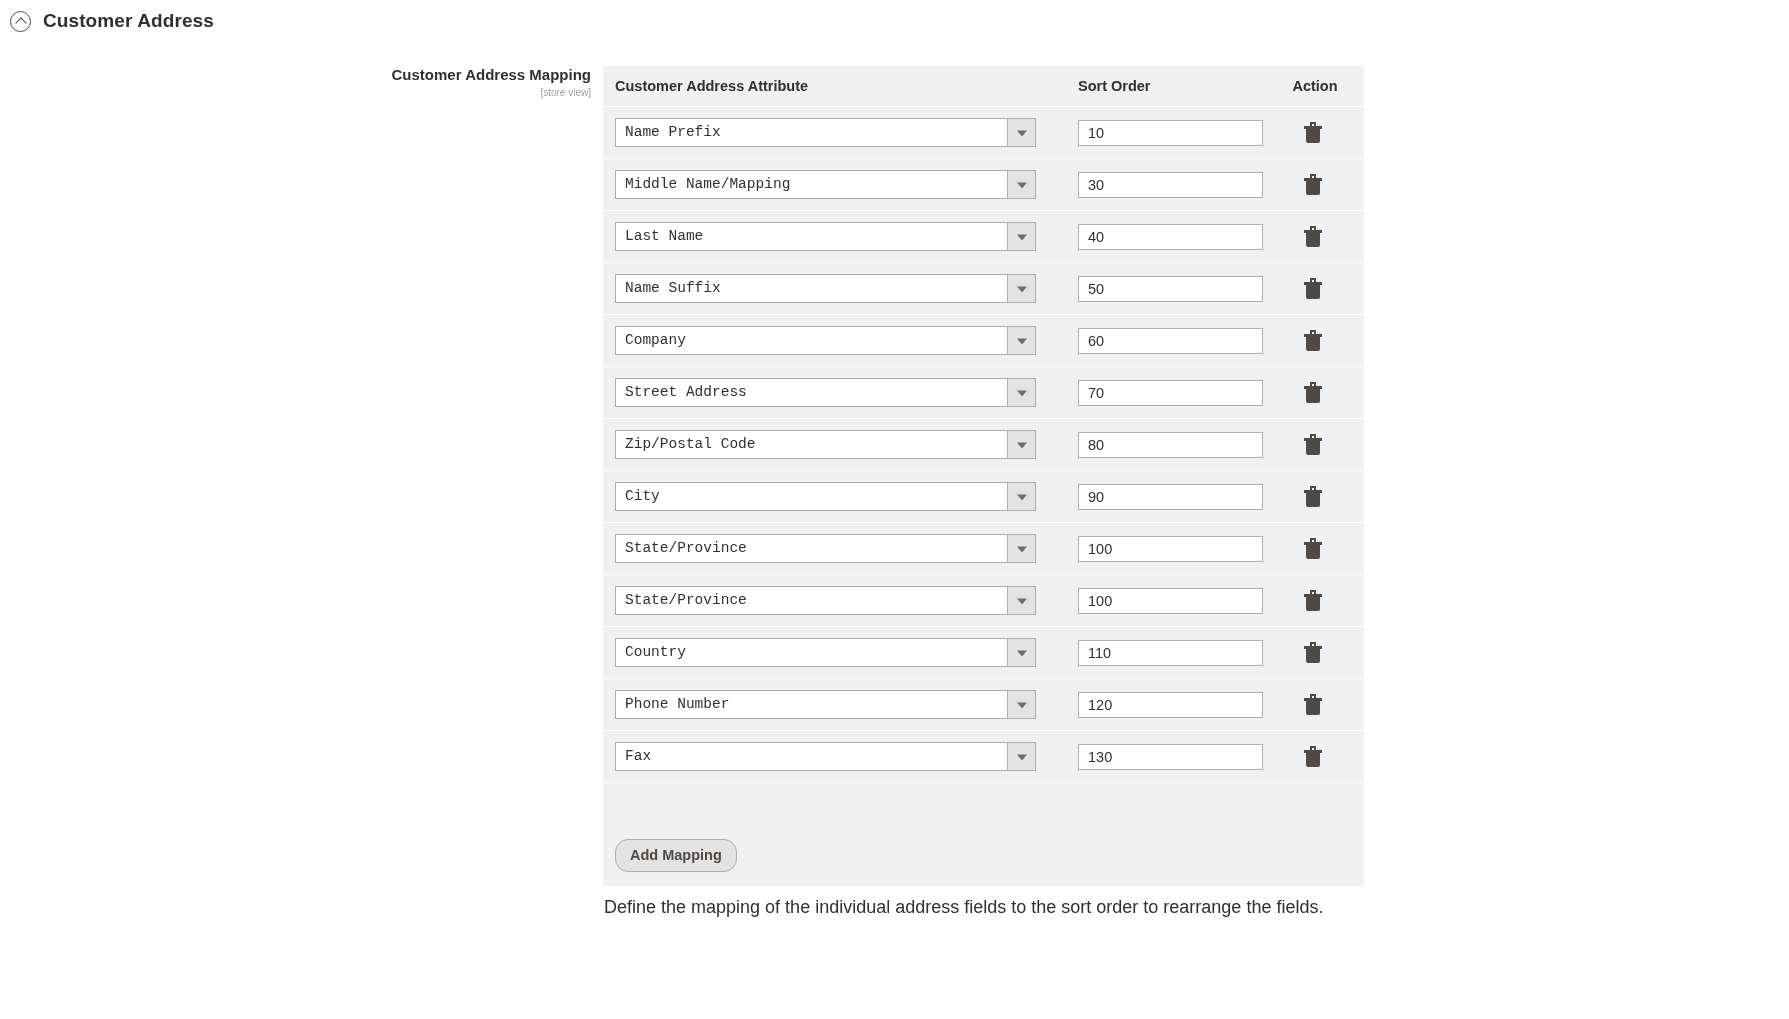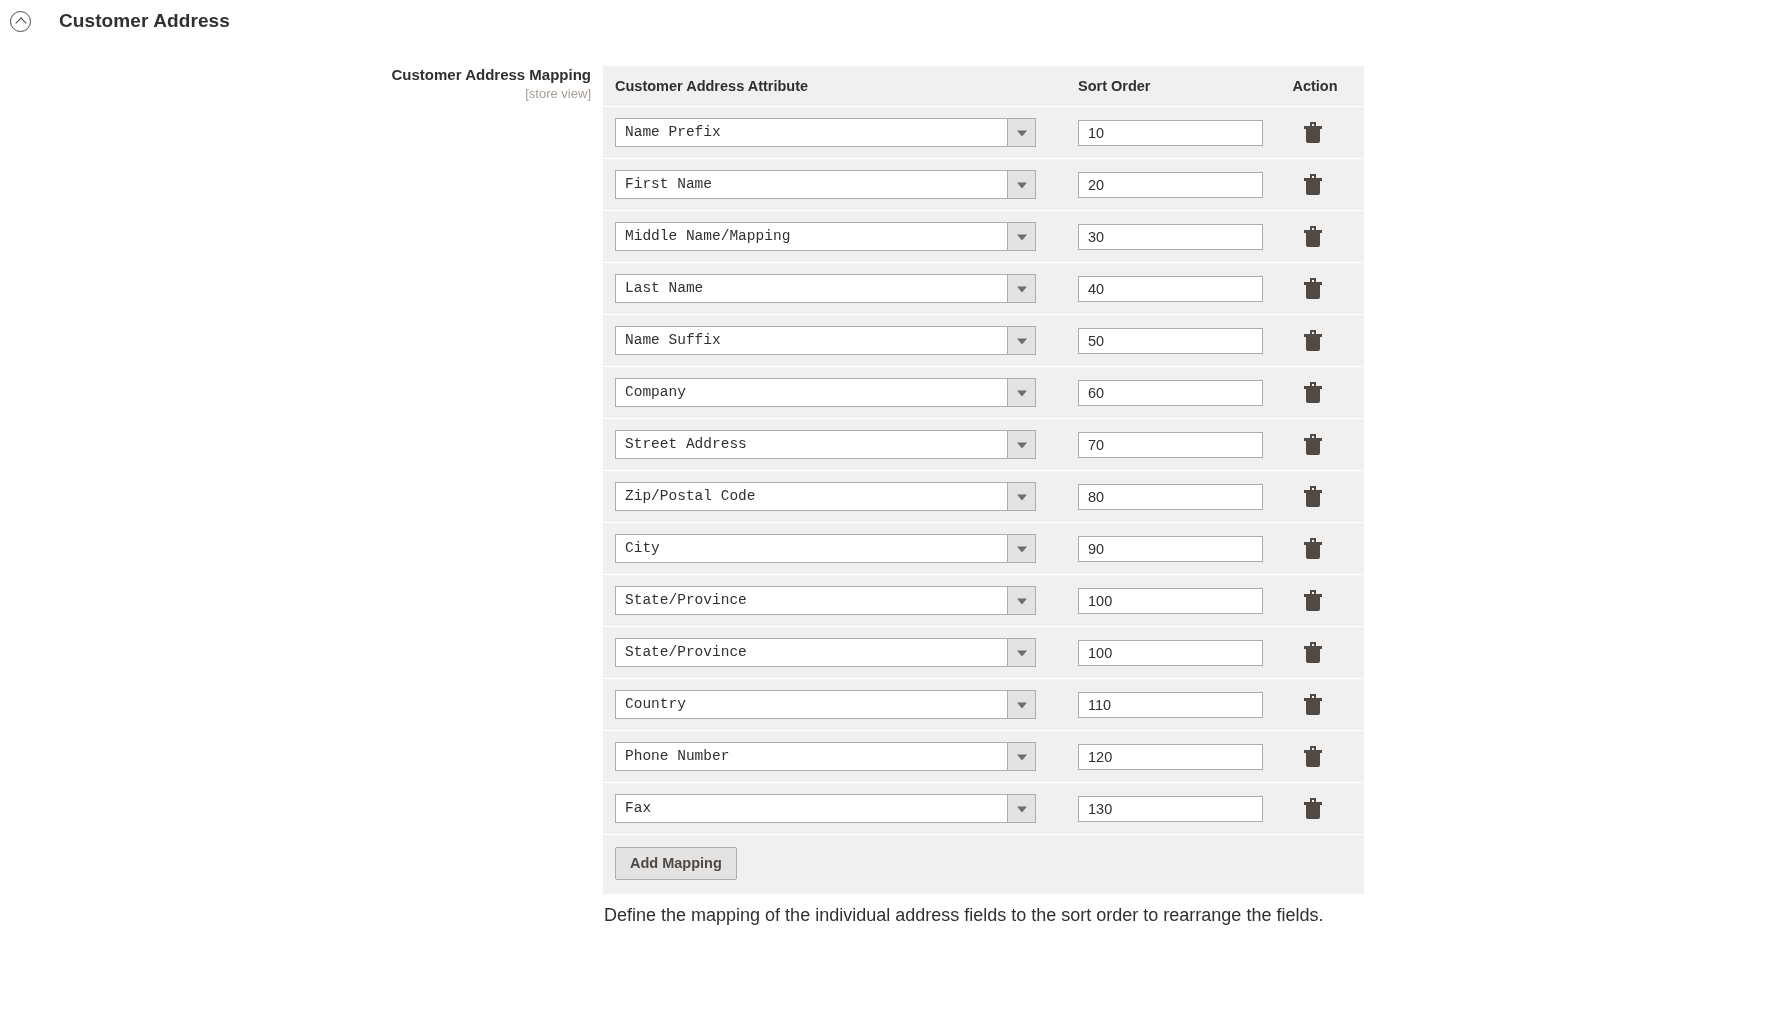--- a/index.html
+++ b/index.html
@@ -16,21 +16,21 @@
     position: relative;
   }
 
   
   .section-header {
     position: absolute;
     left: 0;
     top: 0;
     display: flex;
     align-items: center;
-    gap: 28px;
+    gap: 12px;
     padding: 10px 0 0 10px;
   }
   .collapse-icon {
     width: 21px;
     height: 21px;
     flex: 0 0 21px;
     border: 1.5px solid #514943;
     border-radius: 50%;
     position: relative;
     box-sizing: border-box;
@@ -72,21 +72,21 @@
     box-sizing: border-box;
   }
   .field-label {
     font-size: 15px;
     font-weight: bold;
     color: #303030;
     line-height: 1.25;
     white-space: nowrap;
   }
   .field-scope {
-    font-size: 13px;
+    font-size: 10px;
     color: #a79d95;
     font-weight: normal;
     line-height: 1.3;
     margin-top: 1px;
   }
   .field-control {
     flex: 0 0 auto;
     margin-left: 12px;
   }
 
@@ -219,24 +219,25 @@
 
   
   .btn-row td { padding: 12px 0 14px 12px; border-bottom: 0; }
   .add-mapping-btn {
     font-family: "Liberation Sans", sans-serif;
     font-size: 14.5px;
     font-weight: bold;
     color: #514943;
     background: #e3e3e3;
     border: 1px solid #adadad;
-    border-radius: 2px;
+    border-radius: 13px;
     padding: 7px 14px;
     cursor: pointer;
     line-height: 1.2;
+    margin-top: 44px;
   }
 
   .field-note {
     margin-top: 9px;
     margin-left: 1px;
     font-size: 18px;
     color: #303030;
     line-height: 1.4;
   }
 </style>
@@ -276,30 +277,20 @@
                 <span class="sel-text">Name Prefix</span>
                 <span class="sel-arrow"></span>
               </div>
             </td>
             <td><input type="text" class="sort-input" value="10" style=""></td>
             <td class="td-action"><button class="trash-btn"><span class="handle"></span><span class="lid"></span><span class="body"></span></button></td>
           </tr>
           <tr>
             <td>
               <div class="attr-select">
-                <span class="sel-text">First Name</span>
-                <span class="sel-arrow"></span>
-              </div>
-            </td>
-            <td><input type="text" class="sort-input" value="20" style=""></td>
-            <td class="td-action"><button class="trash-btn"><span class="handle"></span><span class="lid"></span><span class="body"></span></button></td>
-          </tr>
-          <tr>
-            <td>
-              <div class="attr-select">
                 <span class="sel-text">Middle Name/Mapping</span>
                 <span class="sel-arrow"></span>
               </div>
             </td>
             <td><input type="text" class="sort-input" value="30" style=""></td>
             <td class="td-action"><button class="trash-btn"><span class="handle"></span><span class="lid"></span><span class="body"></span></button></td>
           </tr>
           <tr>
             <td>
               <div class="attr-select">

